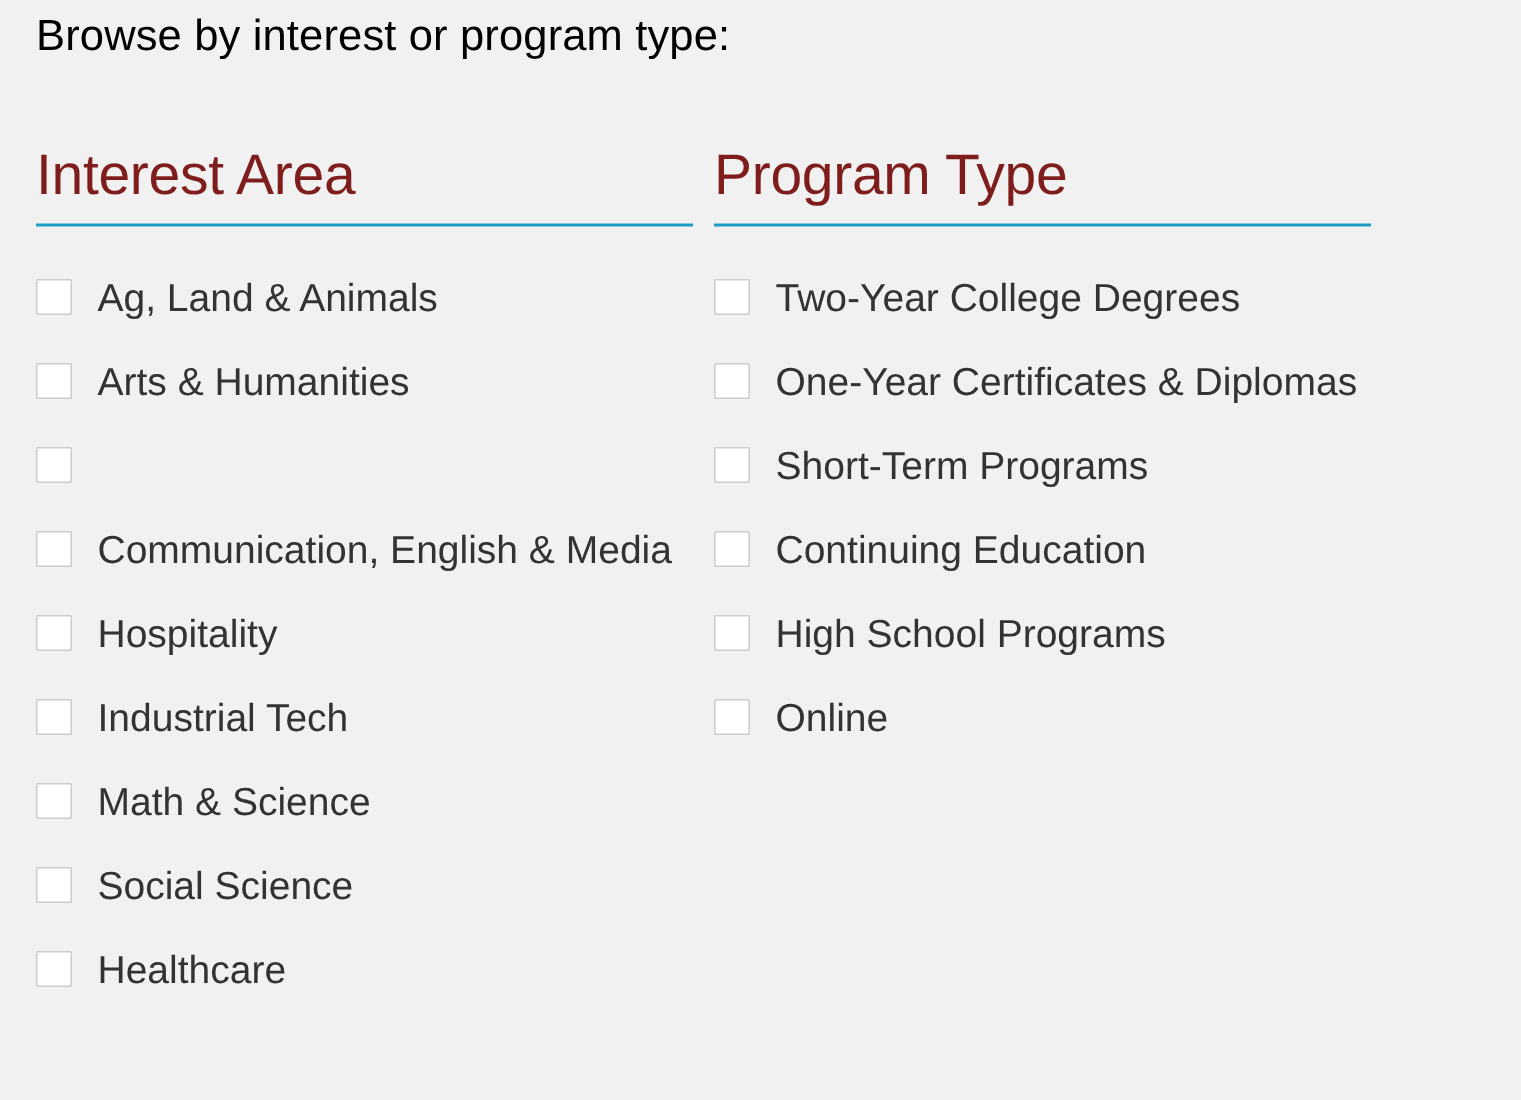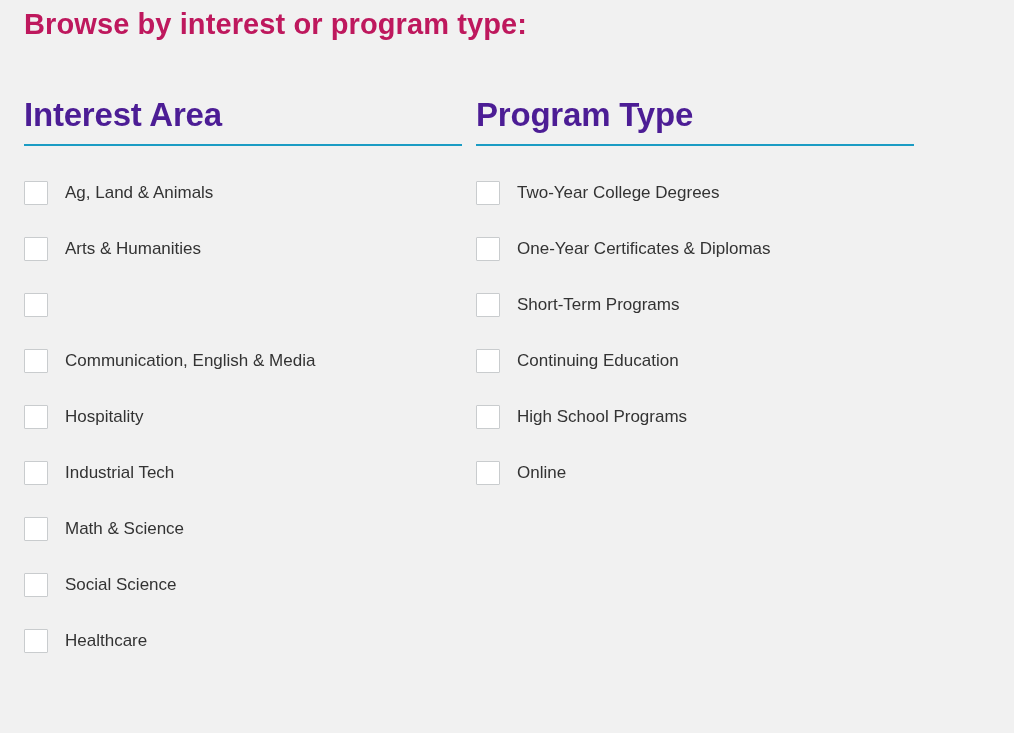--- a/index.html
+++ b/index.html
@@ -19,22 +19,22 @@
     width: 1014px;
     height: 733px;
     box-sizing: border-box;
     padding: 0;
   }
   .page-heading {
     position: absolute;
     left: 24px;
     top: 8px;
     font-size: 29px;
-    font-weight: 700;
-    color: #be185d;
+    font-weight: 400;
+    color: #000000;
     letter-spacing: 0.1px;
   }
   .columns {
     position: absolute;
     left: 0;
     top: 96px;
     width: 1014px;
     display: flex;
   }
   .column {
@@ -42,23 +42,23 @@
   }
   .column.col-left {
     width: 476px;
     padding-left: 24px;
   }
   .column.col-right {
     width: 538px;
     padding-left: 0px;
   }
   .column-title {
-    font-size: 33px;
-    font-weight: bold;
-    color: #4c1d95;
+    font-size: 38px;
+    font-weight: normal;
+    color: #7f1d1d;
     margin: 0;
     padding: 0 0 10px 0;
     letter-spacing: -0.2px;
   }
   .col-left .title-wrap { width: 438px; }
   .col-right .title-wrap { width: 438px; }
   .title-rule {
     border-bottom: 2px solid #1b9cc4;
     width: 100%;
   }
@@ -76,21 +76,21 @@
     height: 24px;
     box-sizing: border-box;
     border: 1px solid #c9ccce;
     background: #ffffff;
     border-radius: 1px;
     flex: 0 0 auto;
     cursor: pointer;
   }
   .option-label {
     margin-left: 17px;
-    font-size: 17px;
+    font-size: 26px;
     color: #333333;
     line-height: 24px;
     white-space: nowrap;
     cursor: pointer;
   }
 </style>
 </head>
 <body>
 
 <div class="page">

